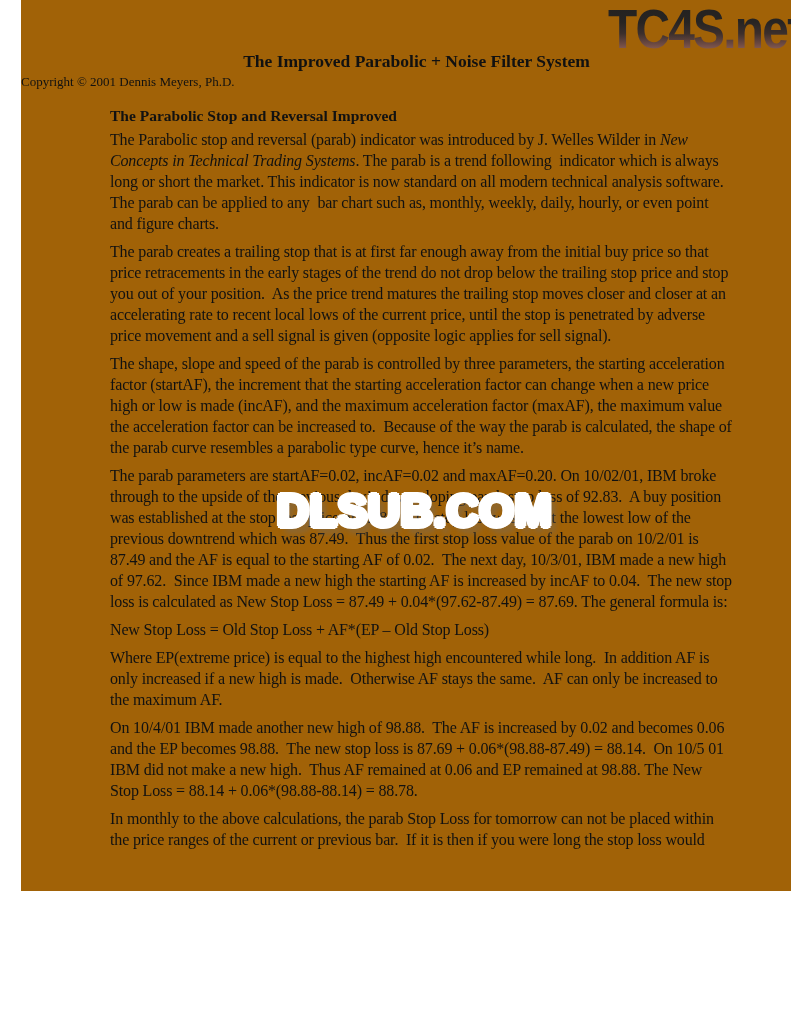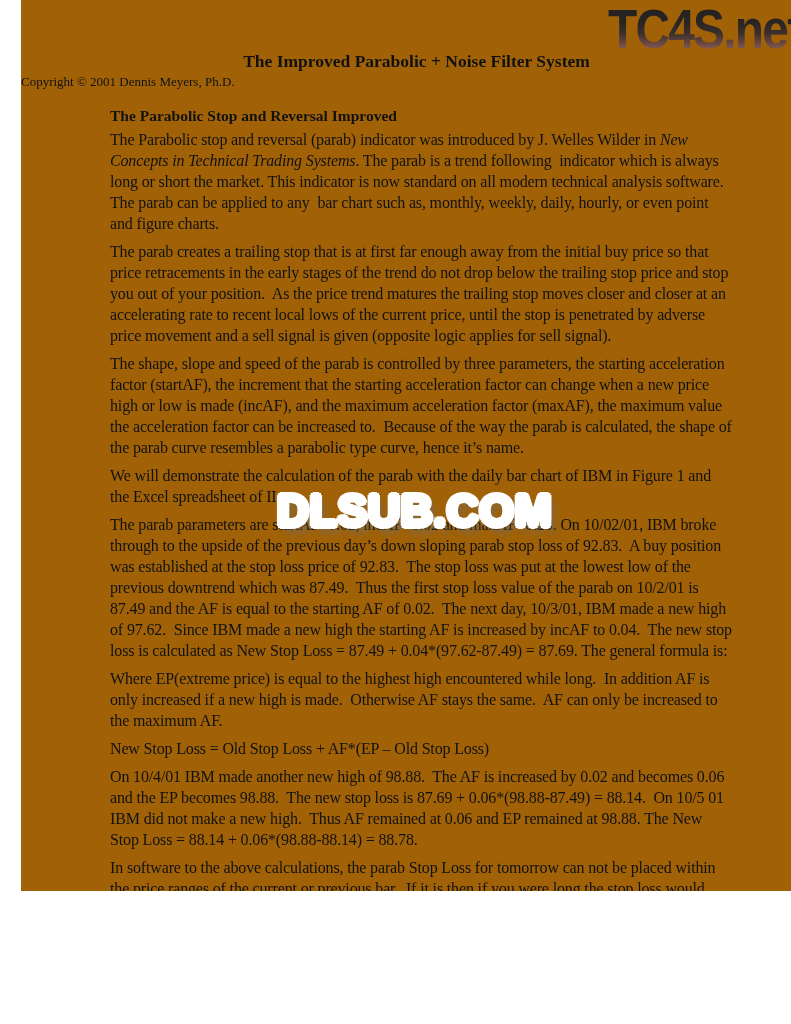--- a/index.html
+++ b/index.html
@@ -137,26 +137,25 @@
   <h1 class="doc-title">The Improved Parabolic + Noise Filter System</h1>
 
   <div class="copyright">Copyright © 2001 Dennis Meyers, Ph.D.</div>
 
   <h2 class="section-heading">The Parabolic Stop and Reversal Improved</h2>
 
   <div class="body-col">
       <p class="para"><span>The Parabolic stop and reversal (parab) indicator was introduced by J. Welles Wilder in </span><span class="italic">New Concepts in Technical Trading Systems</span><span>. The parab is a trend following  indicator which is always long or short the market. This indicator is now standard on all modern technical analysis software. The parab can be applied to any  bar chart such as, monthly, weekly, daily, hourly, or even point and figure charts.</span></p>
       <p class="para"><span>The parab creates a trailing stop that is at first far enough away from the initial buy price so that price retracements in the early stages of the trend do not drop below the trailing stop price and stop you out of your position.  As the price trend matures the trailing stop moves closer and closer at an accelerating rate to recent local lows of the current price, until the stop is penetrated by adverse price movement and a sell signal is given (opposite logic applies for sell signal).</span></p>
       <p class="para"><span>The shape, slope and speed of the parab is controlled by three parameters, the starting acceleration factor (startAF), the increment that the starting acceleration factor can change when a new price high or low is made (incAF), and the maximum acceleration factor (maxAF), the maximum value the acceleration factor can be increased to.  Because of the way the parab is calculated, the shape of the parab curve resembles a parabolic type curve, hence it’s name.</span></p>
-      <p class="para"><span>We will demonstrate the calculation of the parab with the daily bar chart of IBM in Figure 1 and the Excel spreadsheet of II</span></p>
       <p class="para"><span>The parab parameters are startAF=0.02, incAF=0.02 and maxAF=0.20. On 10/02/01, IBM broke through to the upside of the previous day’s down sloping parab stop loss of 92.83.  A buy position was established at the stop loss price of 92.83.  The stop loss was put at the lowest low of the previous downtrend which was 87.49.  Thus the first stop loss value of the parab on 10/2/01 is 87.49 and the AF is equal to the starting AF of 0.02.  The next day, 10/3/01, IBM made a new high of 97.62.  Since IBM made a new high the starting AF is increased by incAF to 0.04.  The new stop loss is calculated as New Stop Loss = 87.49 + 0.04*(97.62-87.49) = 87.69. The general formula is:</span></p>
+      <p class="para"><span>New Stop Loss = Old Stop Loss + AF*(EP – Old Stop Loss)</span></p>
       <p class="para"><span>Where EP(extreme price) is equal to the highest high encountered while long.  In addition AF is only increased if a new high is made.  Otherwise AF stays the same.  AF can only be increased to the maximum AF.</span></p>
-      <p class="para"><span>New Stop Loss = Old Stop Loss + AF*(EP – Old Stop Loss)</span></p>
       <p class="para"><span>On 10/4/01 IBM made another new high of 98.88.  The AF is increased by 0.02 and becomes 0.06 and the EP becomes 98.88.  The new stop loss is 87.69 + 0.06*(98.88-87.49) = 88.14.  On 10/5 01 IBM did not make a new high.  Thus AF remained at 0.06 and EP remained at 98.88. The New Stop Loss = 88.14 + 0.06*(98.88-88.14) = 88.78.</span></p>
-      <p class="para"><span>In software to the above calculations, the parab Stop Loss for tomorrow can not be placed within the price ranges of the current or previous bar.  If it is then if you were long the stop loss would</span></p>
+      <p class="para"><span>In monthly to the above calculations, the parab Stop Loss for tomorrow can not be placed within the price ranges of the current or previous bar.  If it is then if you were long the stop loss would</span></p>
     </div>
 
   <div class="page-num">1</div>
 
   <div class="dlsub-watermark">DLSUB.COM</div>
 
   <div class="tx-logo">TradersXtreme.com</div>
 
 </div>
 

